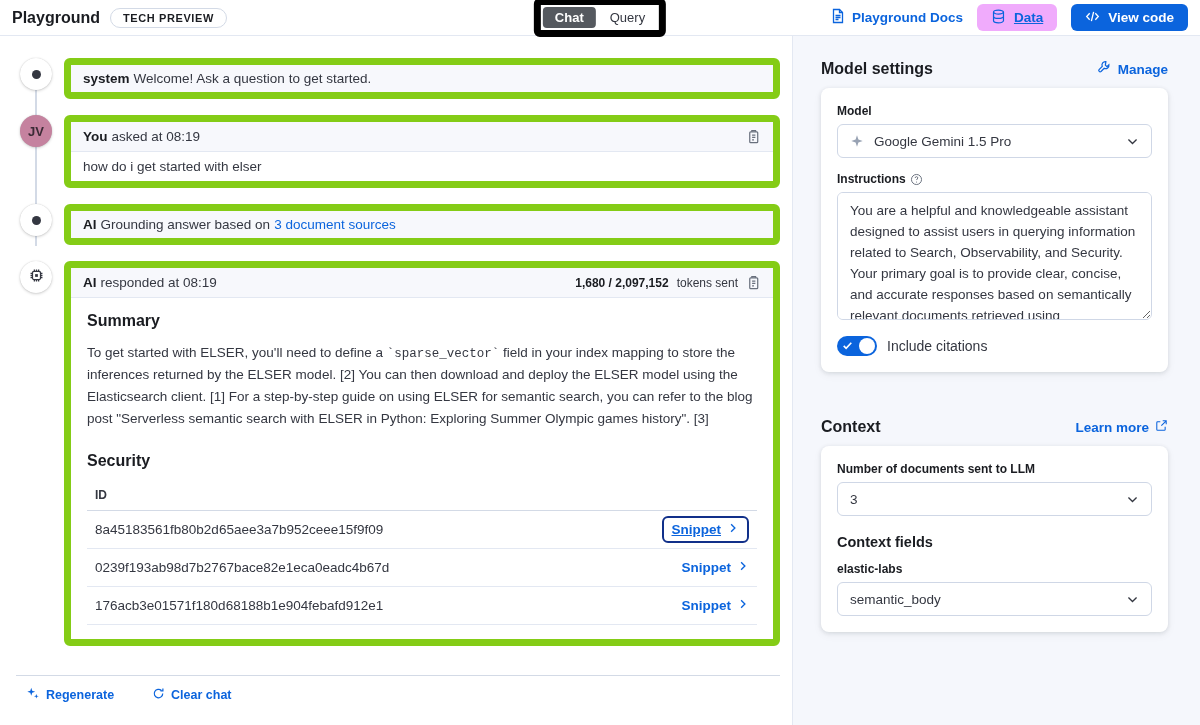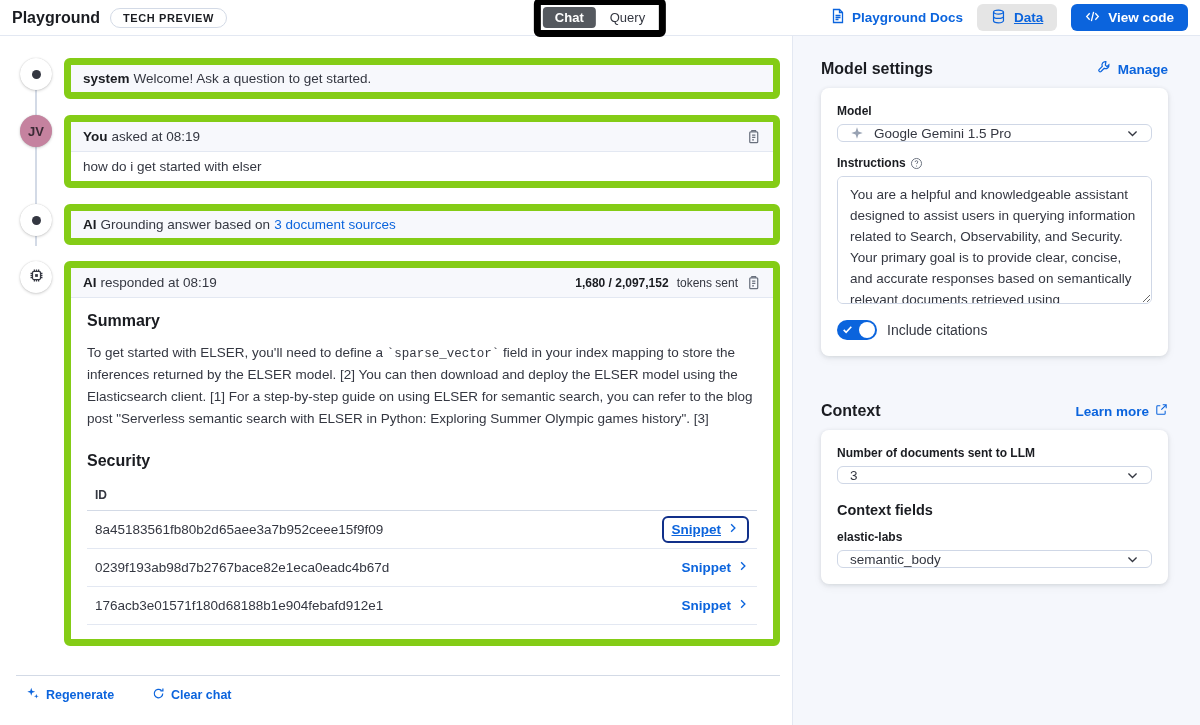--- a/index.html
+++ b/index.html
@@ -9,21 +9,21 @@
   
   .hdr { height:36px; background:#fff; border-bottom:1px solid #e3e8f2; display:flex; align-items:center; padding:0 12px; position:relative; z-index:5; }
   .hdr-title { font-size:16px; font-weight:700; color:#1a1c21; }
   .badge { margin-left:10px; border:1px solid #d3dae6; border-radius:999px; padding:3px 12px; font-size:11px; font-weight:700; letter-spacing:.6px; color:#1a1c21; background:#fff; }
   .seg { position:absolute; left:50%; transform:translateX(-50%); display:flex; border:7px solid #000000; border-radius:6px; padding:2px; background:#fff; gap:2px; }
   .seg-btn { padding:3px 12px; font-size:13px; font-weight:500; border-radius:4px; color:#343741; background:transparent; border:none; cursor:pointer; font-family:inherit; }
   .seg-btn.active { background:#55595f; color:#fff; font-weight:700; }
   .hdr-right { margin-left:auto; display:flex; align-items:center; gap:14px; }
   .link-blue { color:#0b64dd; font-size:13.5px; font-weight:600; display:flex; align-items:center; gap:6px; text-decoration:none; cursor:pointer; }
   .btn { height:27px; padding:0 14px; border-radius:6px; font-size:13.5px; font-weight:600; display:flex; align-items:center; gap:8px; border:none; cursor:pointer; font-family:inherit; }
-  .btn-data { background:#e5e5e5; color:#0b64dd;text-decoration:underline; }
+  .btn-data { background:#f0abfc; color:#0b64dd;text-decoration:underline; }
   .btn-code { background:#0b64dd; color:#fff; }
 
   
   .content { display:flex; height:691px; }
   .chat-col { flex:1; min-width:0; display:flex; flex-direction:column; background:#fff; }
   .messages { flex:1; padding:22px 12px 0 16px; position:relative; overflow:hidden; }
   .timeline { position:absolute; left:35px; top:38px; width:2px; height:172px; background:#d3dae6; }
 
   .msg-row { display:flex; gap:8px; margin-bottom:16px; position:relative; }
   .avatar-cell { width:40px; flex:none; display:flex; justify-content:center; align-items:flex-start; }
@@ -60,21 +60,21 @@
   .ask-box input { flex:1; border:none; outline:none; font-size:13.5px; color:#343741; font-family:inherit; background:transparent; }
   .ask-box input::placeholder { color:#7d8592; }
   .send-ic { color:#98a2b3; display:flex; cursor:pointer; }
 
   
   .sidebar { width:408px; flex:none; background:#f5f7fc; border-left:1px solid #e3e8f2; padding:24px 32px 0 28px; }
   .side-row { display:flex; justify-content:space-between; align-items:center; margin-bottom:10px; }
   .side-h { font-size:16px; font-weight:700; color:#1a1c21; }
   .card { background:#fff; border-radius:8px; padding:16px; box-shadow:0 1px 4px rgba(26,30,40,.12), 0 3px 10px rgba(26,30,40,.05); }
   .form-label { font-size:12px; font-weight:700; color:#1a1c21; margin-bottom:6px; display:flex; align-items:center; gap:4px; }
-  .select { height:18px; border:1px solid #cfd7e6; border-radius:6px; background:#fff; display:flex; align-items:center; padding:0 12px; font-size:13.5px; color:#343741; gap:10px; cursor:pointer; }
+  .select { height:34px; border:1px solid #cfd7e6; border-radius:6px; background:#fff; display:flex; align-items:center; padding:0 12px; font-size:13.5px; color:#343741; gap:10px; cursor:pointer; }
   .select .grow { flex:1; }
   .chev { color:#343741; display:flex; }
   .mt14 { margin-top:14px; }
   textarea.instr { width:100%; height:128px; border:1px solid #cfd7e6; border-radius:6px; padding:8px 12px; font-family:inherit; font-size:13.5px; line-height:1.55; color:#343741; resize:vertical; outline:none; background:#fff; }
   .toggle-row { margin-top:12px; display:flex; align-items:center; gap:10px; font-size:14px; color:#343741; }
   .toggle { width:40px; height:20px; border-radius:999px; background:#0b64dd; position:relative; flex:none; cursor:pointer; }
   .toggle .knob { position:absolute; right:2px; top:2px; width:16px; height:16px; border-radius:50%; background:#fff; }
   .toggle .chk { position:absolute; left:5px; top:4px; color:#fff; display:flex; }
   .ctx-gap { margin-top:46px; }
   .sub-h { font-size:14.5px; font-weight:700; color:#1a1c21; margin:18px 0 12px; }

